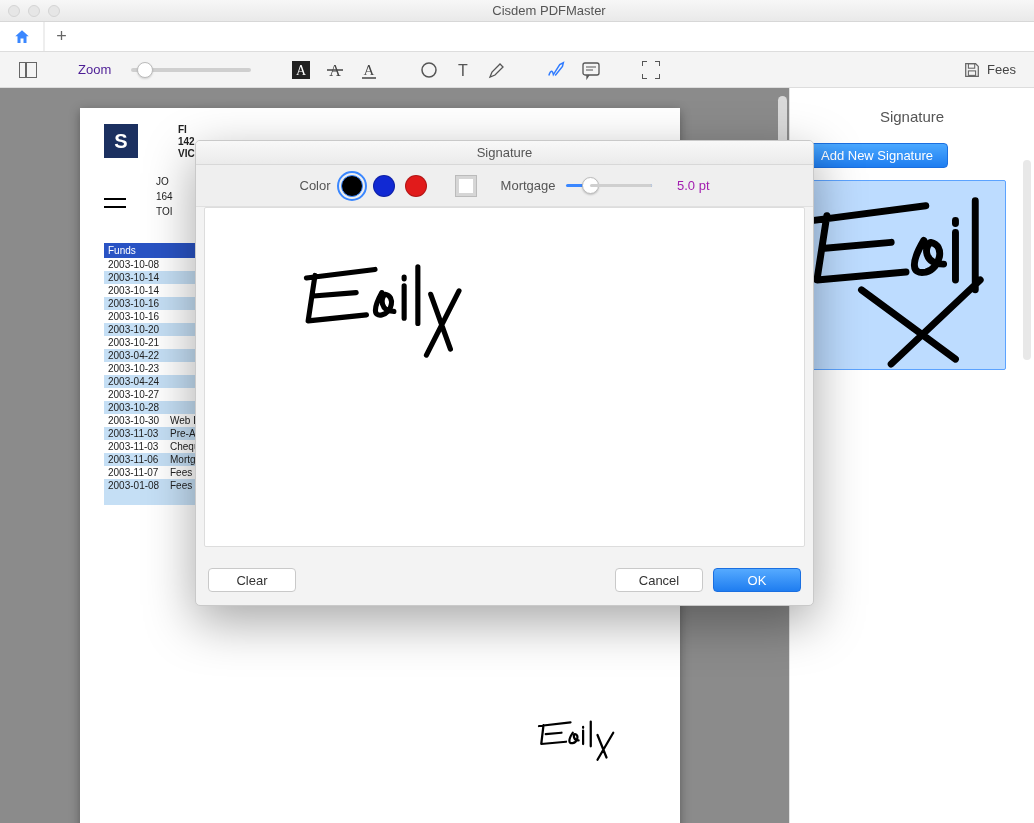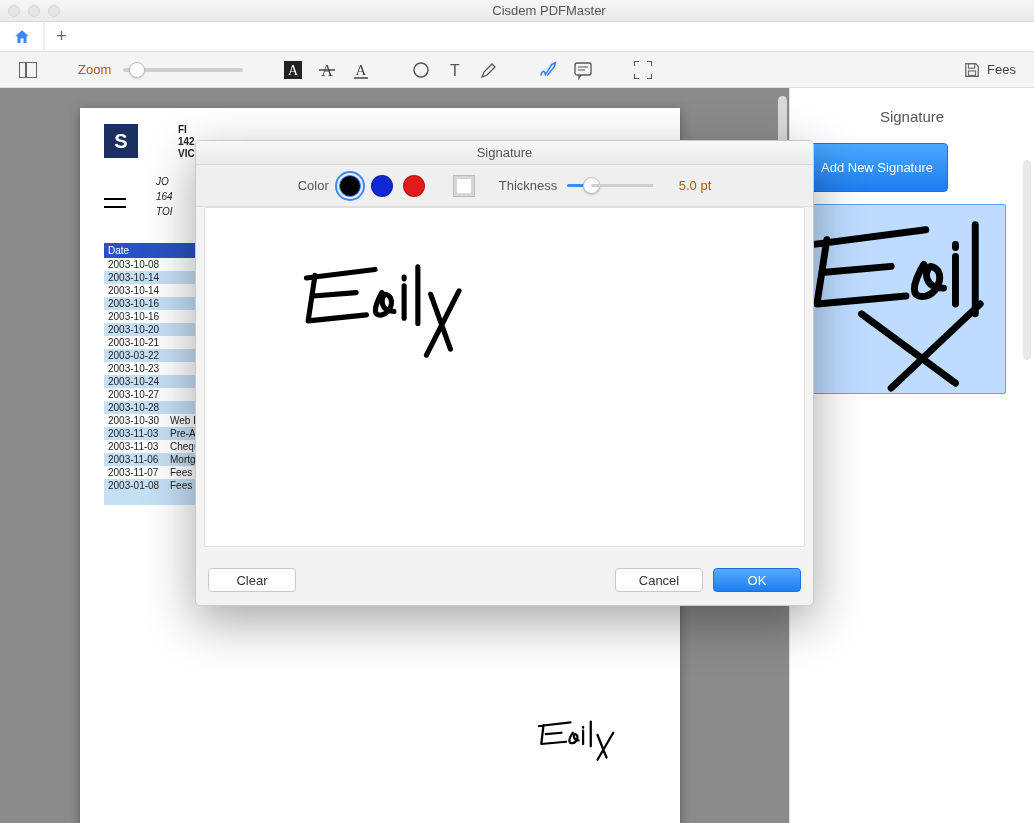--- a/index.html
+++ b/index.html
@@ -19,21 +19,21 @@
   .tab-current { flex:1; display:flex; align-items:center; justify-content:center; position:relative; font-size:13px; color:#666;}
   .tab-close { position:absolute; right:8px; font-size:14px; color:#888;}
   .tab-add { width:34px; display:flex; align-items:center; justify-content:center; font-size:18px; color:#666; border-left:1px solid #eee;}
 
   
   .toolbar { height:36px; background:#f4f4f4; border-bottom:1px solid #ddd; display:flex; align-items:center; padding:0 18px; gap:8px; font-size:13px; color:#555;}
   .tb-group { display:flex; align-items:center; gap:14px; }
   .tb-sep { width:24px; }
   .tb-icon { width:20px; height:20px; display:flex; align-items:center; justify-content:center; color:#555;}
   .tb-icon.active { color:#2f7bff; }
-  .zoom-label { margin-right:4px; color:#a16207;}
+  .zoom-label { margin-right:12px; color:#4c1d95;}
   .zoom-slider { width:120px; height:4px; background:#cfcfcf; border-radius:2px; position:relative;}
   .zoom-slider .knob { position:absolute; left:6px; top:-6px; width:16px; height:16px; background:#fff; border:1px solid #bbb; border-radius:50%; box-shadow:0 1px 2px rgba(0,0,0,.15);}
   .toolbar-spacer { flex:1; }
   .save-btn { display:flex; align-items:center; gap:6px; color:#444;}
   .save-btn svg{width:18px;height:18px;fill:#666;stroke:#666;}
 
   
   .main { display:flex; height:calc(823px - 22px - 30px - 36px); }
   .doc-area { flex:1; background:#8b8b8b; position:relative; overflow:hidden; }
   .page { position:absolute; left:80px; top:20px; width:600px; height:760px; background:#fff; box-shadow:0 3px 10px rgba(0,0,0,.35);}
@@ -53,38 +53,38 @@
   .totals-row td { background:#c5dff5; text-align:center; font-size:10px;}
   .totals-row td.num { text-align:right; }
 
   .page-sig { position:absolute; right:60px; top:600px; width:90px; }
 
   .doc-scroll { position:absolute; right:2px; top:8px; width:9px; height:120px; background:#d9d9d9; border-radius:5px;}
 
   
   .sidebar { width:245px; background:#fff; border-left:1px solid #e3e3e3; padding:20px 16px; position:relative;}
   .sidebar h3 { margin:0 0 18px; text-align:center; font-weight:normal; font-size:15px; color:#555;}
-  .add-sig-btn { display:inline-block; background:linear-gradient(#4aa8ff,#1e7df0); color:#fff; border:1px solid #1b6fe0; padding:16px 14px; border-radius:4px; font-size:13px; margin-bottom:12px;}
+  .add-sig-btn { display:inline-block; background:linear-gradient(#4aa8ff,#1e7df0); color:#fff; border:1px solid #1b6fe0; padding:4px 14px; border-radius:4px; font-size:13px; margin-bottom:12px;}
   .sig-thumb { width:200px; height:190px; border:1px solid #5ca3ff; background:#bddcff; border-radius:2px; display:flex; align-items:center; justify-content:center; overflow:hidden; position:relative;}
   .sig-thumb svg { width:100%; height:100%; }
   .sb-scroll { position:absolute; right:3px; top:72px; width:8px; height:200px; background:#e8e8e8; border-radius:5px;}
 
   
   .modal-backdrop { position:absolute; inset:0;  }
   .modal { position:absolute; left:195px; top:140px; width:619px; height:466px; background:#f3f3f3; border:1px solid #c9c9c9; border-radius:5px; box-shadow:0 16px 50px rgba(0,0,0,.35); display:flex; flex-direction:column; overflow:hidden;}
   .modal-title { height:24px; background:linear-gradient(#f8f8f8,#ebebeb); border-bottom:1px solid #d8d8d8; text-align:center; font-size:13px; color:#555; line-height:24px;}
   .modal-opts { height:42px; display:flex; align-items:center; justify-content:center; gap:24px; background:#efefef; border-bottom:1px solid #e0e0e0;}
   .opt-group { display:flex; align-items:center; gap:10px; font-size:13px; color:#555;}
   .color-swatch { width:22px; height:22px; border-radius:50%; border:1px solid rgba(0,0,0,.2);}
   .color-swatch.sel { outline:2px solid #3a87ff; outline-offset:2px; border:1px solid #3a87ff;}
   .bg-swatch { width:22px; height:22px; background:#fff; border:1px solid #bbb; box-shadow:0 0 0 3px #d6d6d6 inset;}
   .thick-slider { width:86px; height:3px; background:#3a87ff; border-radius:2px; position:relative;}
   .thick-slider::after{content:"";position:absolute;left:24px;right:0;top:0;height:3px;background:#cfcfcf;border-radius:2px;}
   .thick-slider .knob{position:absolute; left:16px; top:-7px; width:17px; height:17px; border-radius:50%; background:#fff; border:1px solid #bbb; box-shadow:0 1px 2px rgba(0,0,0,.2);}
-  .thick-val { font-size:13px; color:#a16207; min-width:48px; text-align:right;}
+  .thick-val { font-size:13px; color:#a21caf; min-width:48px; text-align:right;}
 
   .canvas-wrap { flex:1; padding:0 8px 8px; }
   .sig-canvas { width:100%; height:100%; background:#fff; border:1px solid #ddd; border-radius:2px; position:relative;}
   .sig-canvas svg { position:absolute; left:80px; top:40px; width:180px; height:120px; }
 
   .modal-buttons { height:50px; display:flex; align-items:center; padding:0 12px; gap:10px;}
   .mbtn { min-width:88px; height:24px; border:1px solid #c9c9c9; background:#fff; border-radius:4px; font-size:13px; color:#333; display:flex; align-items:center; justify-content:center;}
   .mbtn.primary { background:linear-gradient(#55aaff,#1f7df0); border-color:#1b6fe0; color:#fff;}
   .modal-buttons .spacer{flex:1;}
 
@@ -218,38 +218,38 @@
             <div>FI</div>
             <div>142</div>
             <div>VIC</div>
           </div>
         </div>
         <div style="display:flex; gap:30px; margin-top:14px;">
           <div class="short-lines">
               <div></div>
               <div></div>
             </div>
-          <div style="font-size:10px;line-height:1.5;font-style:italic;">
+          <div style="font-size:10px;line-height:1.5;">
             <div>JO</div>
             <div>164</div>
             <div>TOI</div>
           </div>
         </div>
 
         <table class="statement-table">
           <colgroup>
               <col style="width:62px">
               <col>
               <col style="width:60px">
               <col style="width:60px">
               <col style="width:60px">
             </colgroup>
           <thead>
               <tr>
-                <th>Date</th>
+                <th>Funds</th>
                 <th></th>
                 <th></th>
                 <th></th>
                 <th></th>
               </tr>
             </thead>
           <tbody id="rows-body">
               <tr>
                 <td>2003-10-08</td>
                 <td></td>
@@ -293,35 +293,35 @@
                 <td class="num"></td>
               </tr>
               <tr>
                 <td>2003-10-21</td>
                 <td></td>
                 <td class="num"></td>
                 <td class="num"></td>
                 <td class="num"></td>
               </tr>
               <tr class="alt">
-                <td>2003-03-22</td>
+                <td>2003-04-22</td>
                 <td></td>
                 <td class="num"></td>
                 <td class="num"></td>
                 <td class="num"></td>
               </tr>
               <tr>
                 <td>2003-10-23</td>
                 <td></td>
                 <td class="num"></td>
                 <td class="num"></td>
                 <td class="num"></td>
               </tr>
               <tr class="alt">
-                <td>2003-10-24</td>
+                <td>2003-04-24</td>
                 <td></td>
                 <td class="num"></td>
                 <td class="num"></td>
                 <td class="num"></td>
               </tr>
               <tr>
                 <td>2003-10-27</td>
                 <td></td>
                 <td class="num"></td>
                 <td class="num"></td>
@@ -411,21 +411,21 @@
   <div class="modal-opts">
     <div class="opt-group">
       <span>Color</span>
       <div class="color-swatch sel" style="background:#000000"></div>
       <div class="color-swatch" style="background:#1129d3"></div>
       <div class="color-swatch" style="background:#e11b1b"></div>
       <div style="width:8px"></div>
       <div class="bg-swatch"></div>
     </div>
     <div class="opt-group">
-      <span>Thickness</span>
+      <span>Mortgage</span>
       <div class="thick-slider">
           <div class="knob"></div>
         </div>
       <span class="thick-val">5.0 pt</span>
     </div>
   </div>
   <div class="canvas-wrap">
     <div class="sig-canvas">
       <svg viewBox="0 0 200 140">
         <path class="emily-path" d="M20 35 L100 25 M30 32 L22 85 L90 78 M28 56 L78 52 M108 52 C98 70,98 80,108 78 C120 76,124 56,112 54 C106 58,106 74,122 74 M134 44 L134 82 M134 34 L134 36 M150 22 L150 88 M165 54 L188 118 M198 50 L160 125"></path>

